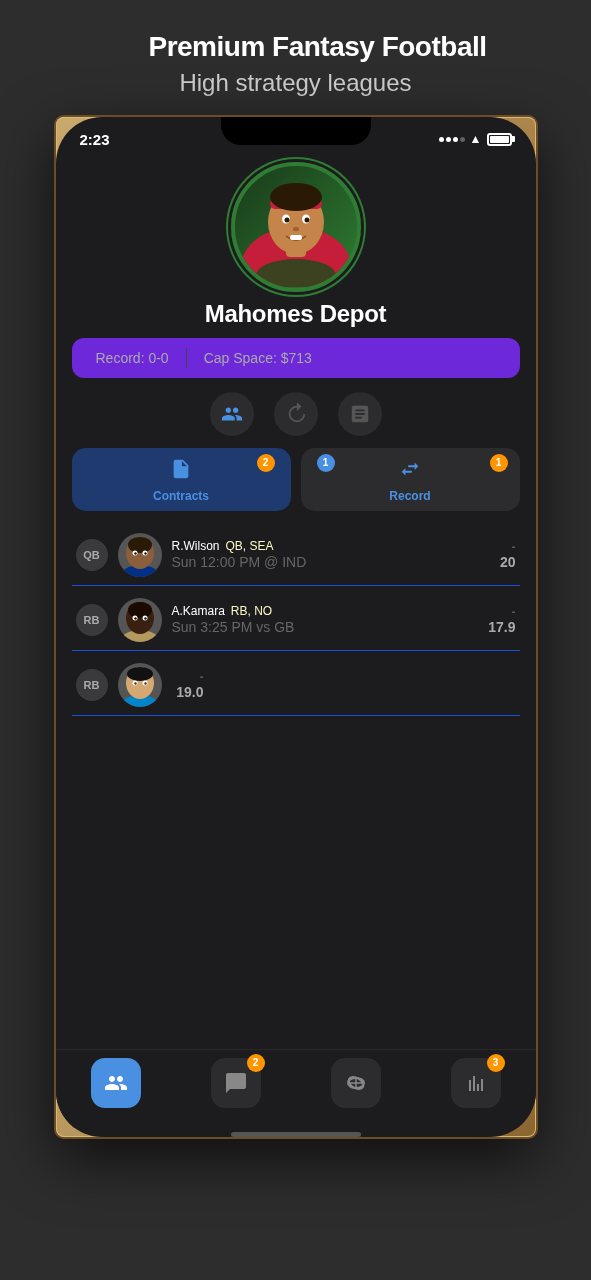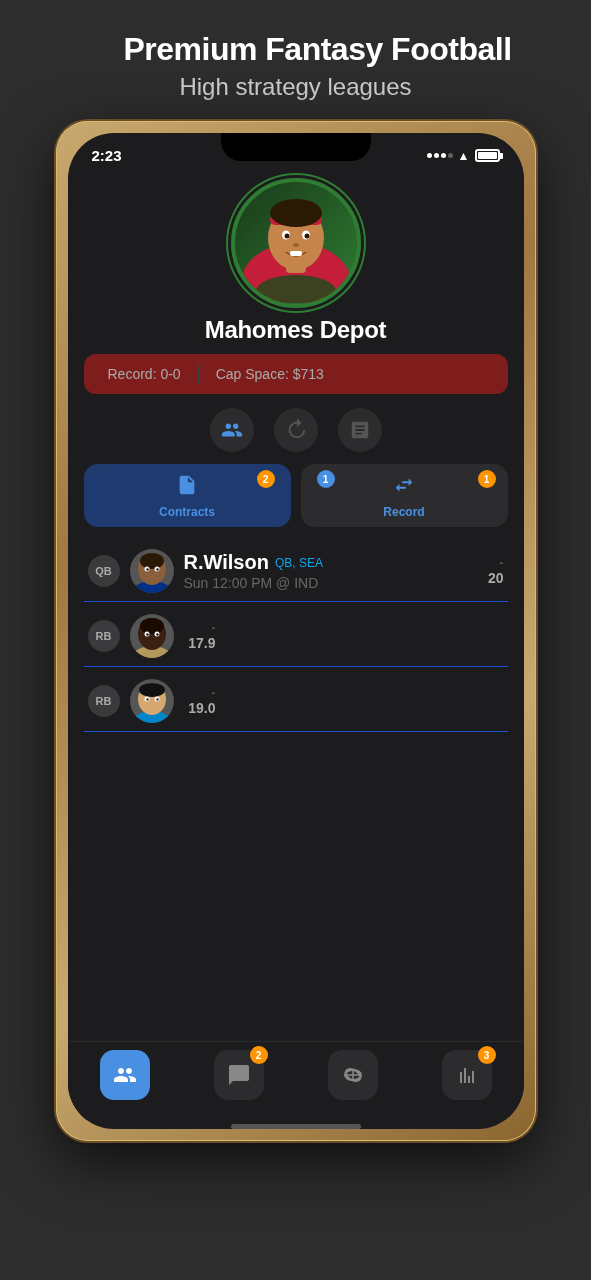--- a/index.html
+++ b/index.html
@@ -10,21 +10,21 @@
       background: #2d2d2d;
       display: flex;
       flex-direction: column;
       align-items: center;
       font-family: -apple-system, BlinkMacSystemFont, 'Helvetica Neue', Arial, sans-serif;
       overflow: hidden;
     }
 
     .hero-title {
       color: #fff;
-      font-size: 32px;
+      font-size: 28px;
       font-weight: 800;
       text-align: center;
       margin-top: 32px;
       letter-spacing: -0.5px;
       line-height: 1.1;
       margin-left: 44px;
     }
 
     .hero-subtitle {
       color: #ccc;
@@ -33,22 +33,22 @@
       text-align: center;
       margin-top: 6px;
       margin-bottom: 20px;
     }
 
     
     .phone-frame {
       width: 480px;
       height: 1020px;
       background: linear-gradient(145deg, #c8a96e, #a07840, #c8a96e, #8a6530);
-      border-radius: 32px;
-      padding: 12px;
+      border-radius: 8px;
+      padding: 0;
       position: relative;
       box-shadow: 0 0 0 2px #6b4e28, 0 20px 60px rgba(0,0,0,0.7), inset 0 0 0 1px #ddb96e;
     }
 
     .phone-screen {
       width: 100%;
       height: 100%;
       background: #1c1c1e;
       border-radius: 46px;
       overflow: hidden;
@@ -170,21 +170,21 @@
       color: #fff;
       font-size: 24px;
       font-weight: 700;
       text-align: center;
       margin-bottom: 10px;
       letter-spacing: -0.3px;
     }
 
     
     .stats-row {
-      background: #7f1d1d;
+      background: #6d28d9;
       border-radius: 12px;
       padding: 10px 24px;
       display: flex;
       align-items: center;
       gap: 17px;
       margin-bottom: 14px;
       width: 100%;
     }
 
     .stat-item {
@@ -347,26 +347,26 @@
     }
 
     .player-name-row {
       display: flex;
       align-items: center;
       gap: 6px;
     }
 
     .player-name {
       color: #fff;
-      font-size: 20px;
-      font-weight: 700;
+      font-size: 12px;
+      font-weight: 400;
     }
 
     .player-pos-team {
-      color: #0ea5e9;
+      color: #fef9c3;
       font-size: 12px;
       font-weight: 400;
     }
 
     .player-game {
       color: #666;
       font-size: 14px;
       margin-top: 1px;
     }
 
@@ -592,20 +592,27 @@
             <svg width="44" height="44" viewBox="0 0 44 44">
               <ellipse cx="22" cy="44" rx="20" ry="12" fill="#b3995d"></ellipse>
               <ellipse cx="22" cy="20" rx="14" ry="16" fill="#3a2010"></ellipse>
               <ellipse cx="22" cy="12" rx="12" ry="8" fill="#1a0a00"></ellipse>
               <circle cx="17" cy="20" r="2.5" fill="#fff"></circle>
               <circle cx="27" cy="20" r="2.5" fill="#fff"></circle>
               <circle cx="17.5" cy="20.5" r="1.2" fill="#111"></circle>
               <circle cx="27.5" cy="20.5" r="1.2" fill="#111"></circle>
             </svg>
           </div>
+          <div class="player-info">
+            <div class="player-name-row">
+              <span class="player-name">A.Kamara</span>
+              <span class="player-pos-team">RB, NO</span>
+            </div>
+            <div class="player-game">Sun 3:25 PM vs GB</div>
+          </div>
           <div class="player-score">
             <span class="dash">-</span>
             <span>17.9</span>
           </div>
         </div>
 
         <div class="player-row">
           <div class="position-badge">RB</div>
           <div class="player-avatar">
             <svg width="44" height="44" viewBox="0 0 44 44">

